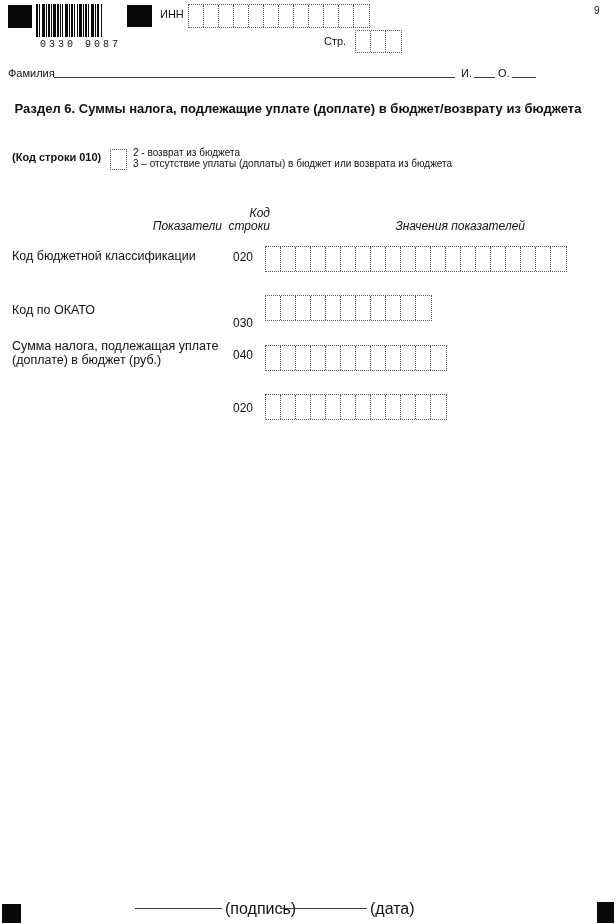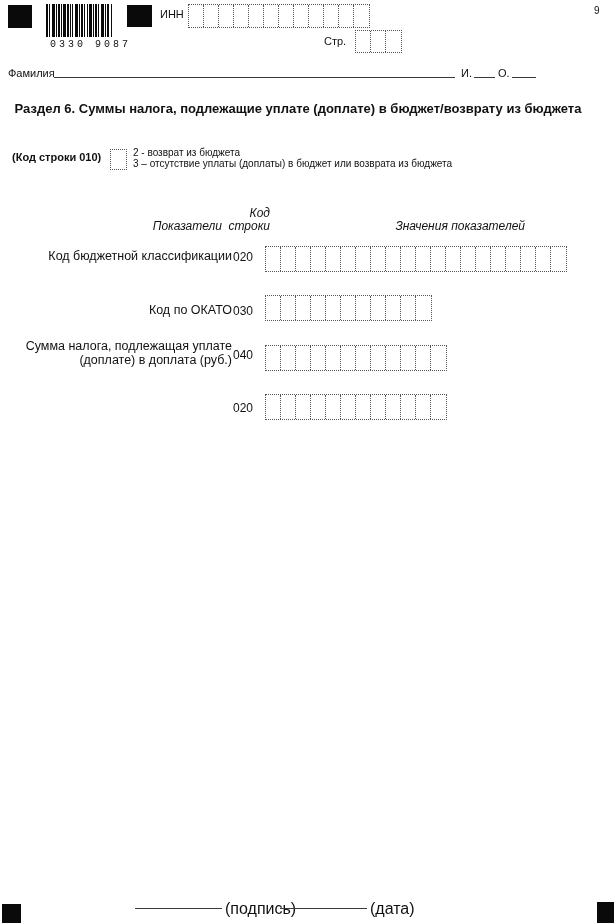--- a/index.html
+++ b/index.html
@@ -3,21 +3,21 @@
 <meta charset="utf-8">
 <style>
   html,body{margin:0;padding:0;background:#fff;}
   .page{
     position:relative;width:616px;height:924px;background:#fff;overflow:hidden;
     font-family:"Liberation Sans",sans-serif;color:#111;
   }
   .abs{position:absolute;}
   .sq{position:absolute;background:#0a0a0a;}
   
-  .barcode{position:absolute;left:46px;top:4px;width:70px;}
+  .barcode{position:absolute;left:36px;top:4px;width:70px;}
   .barcode svg{display:block;}
   .barcode-digits{
     font-family:"Liberation Mono",monospace;font-size:10px;letter-spacing:3px;
     margin-top:2px;margin-left:4px;white-space:nowrap;color:#111;
   }
   
   .cellbox{
     position:absolute;display:flex;box-sizing:border-box;
     border:1px dotted #555;background:#fff;
   }
@@ -49,21 +49,21 @@
   }
   
   .code-label{left:12px;top:151px;font-size:11px;font-weight:bold;}
   .options{position:absolute;left:133px;top:148px;font-size:10px;line-height:10.7px;}
   
   .th{position:absolute;font-style:italic;font-size:12px;text-align:right;}
   .th-ind{left:12px;top:219px;width:210px;}
   .th-code{left:224px;top:207px;width:46px;line-height:13px;}
   .th-val{left:265px;top:219px;width:260px;}
   
-  .row-label{position:absolute;left:12px;width:220px;font-size:12.5px;line-height:13.5px;white-space:pre-line;text-align:right;}
+  .row-label{position:absolute;left:12px;width:220px;font-size:12.5px;line-height:13.5px;white-space:pre-line;}
   .row-code{position:absolute;left:226px;width:34px;text-align:center;font-size:12px;}
   
   .confirm{
     position:absolute;left:0;top:872px;width:616px;text-align:center;
     font-size:10px;font-weight:bold;
   }
   .sig-line1{left:135px;top:896px;width:87px;}
   .sig-label{position:absolute;top:900px;font-size:16px;}
   .podp-label{left:225px;}
   .sig-line2{left:280px;top:896px;width:87px;}
@@ -171,37 +171,37 @@
       <span class="cell"></span>
       <span class="cell"></span>
       <span class="cell"></span>
       <span class="cell"></span>
       <span class="cell"></span>
       <span class="cell"></span>
       <span class="cell"></span>
     </div>
 
   <div class="row-label" style="top:304px;">Код по ОКАТО</div>
-  <div class="row-code" style="top:304px;">030</div>
+  <div class="row-code" style="top:316px;">030</div>
   <div class="cellbox row-box" style="left:265px;top:295px;height:26px;">
       <span class="cell"></span>
       <span class="cell"></span>
       <span class="cell"></span>
       <span class="cell"></span>
       <span class="cell"></span>
       <span class="cell"></span>
       <span class="cell"></span>
       <span class="cell"></span>
       <span class="cell"></span>
       <span class="cell"></span>
       <span class="cell"></span>
     </div>
 
   <div class="row-label" style="top:340px;">Сумма налога, подлежащая уплате
-(доплате) в доплата (руб.)</div>
+(доплате) в бюджет (руб.)</div>
   <div class="row-code" style="top:348px;">040</div>
   <div class="cellbox row-box" style="left:265px;top:345px;height:26px;">
       <span class="cell"></span>
       <span class="cell"></span>
       <span class="cell"></span>
       <span class="cell"></span>
       <span class="cell"></span>
       <span class="cell"></span>
       <span class="cell"></span>
       <span class="cell"></span>

